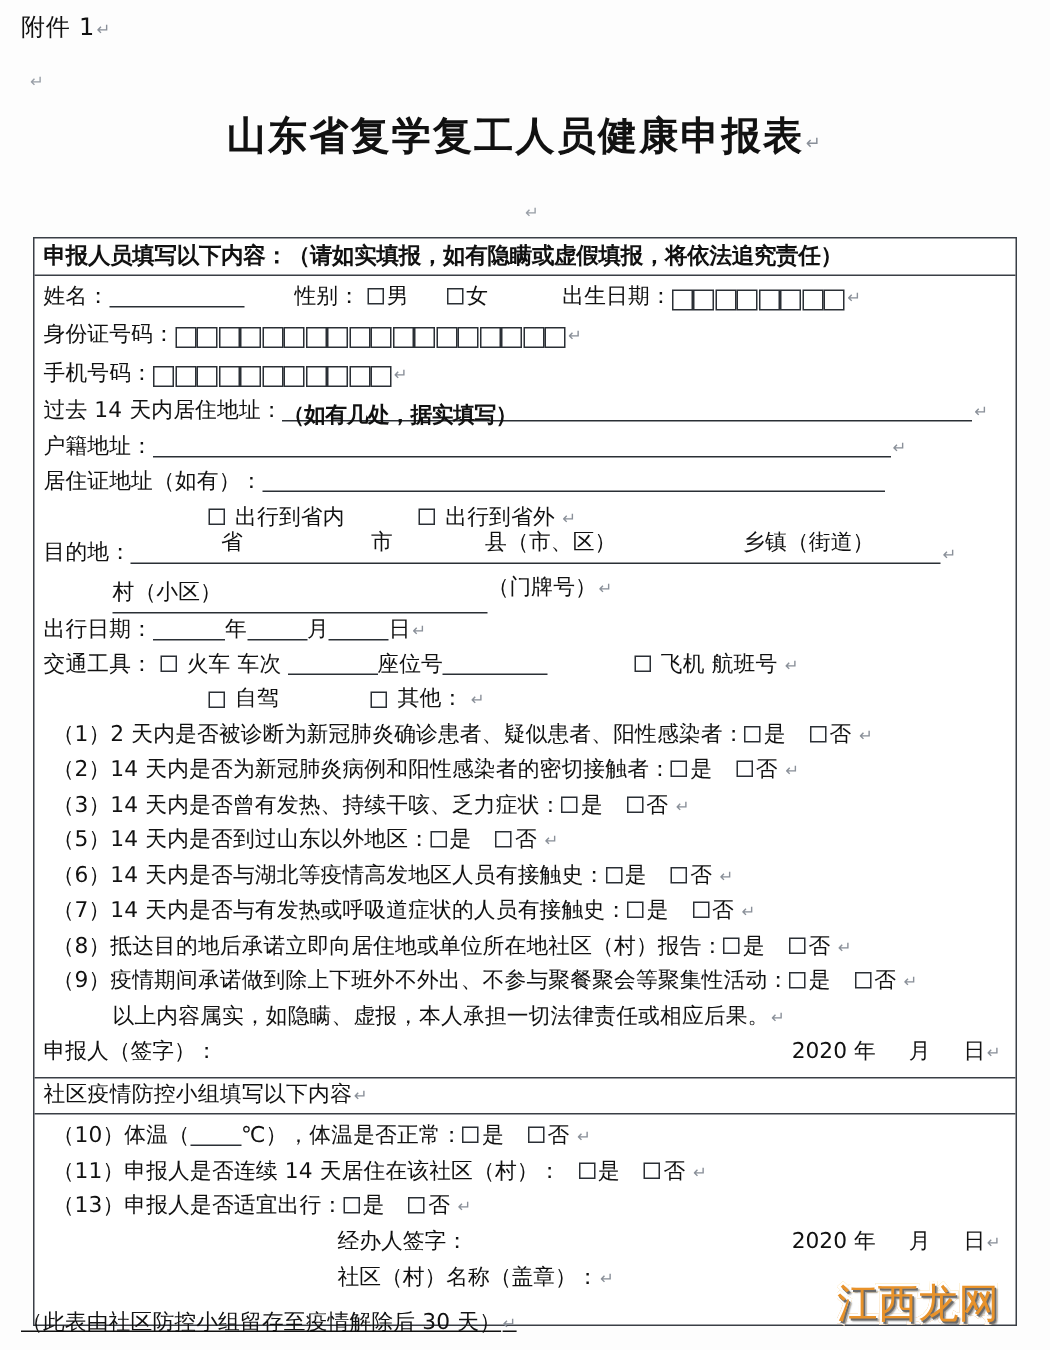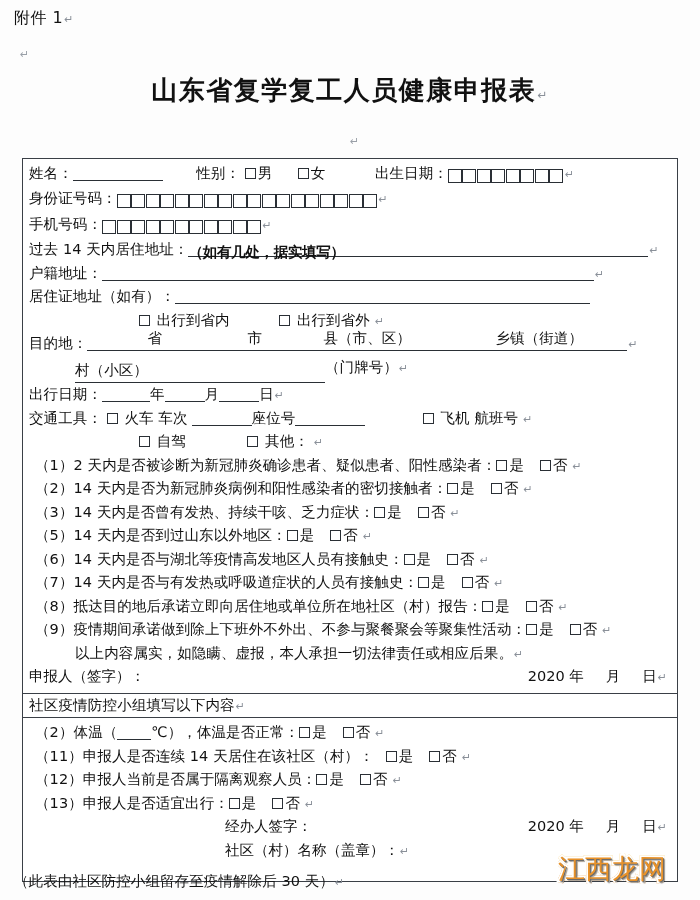--- a/index.html
+++ b/index.html
@@ -186,20 +186,21 @@
   .community-sign { padding-left: 196px; }
 
   
   .footer-note {
     position: absolute;
     left: 14px;
     top: 872px;
     font-size: 14.5px;
     white-space: nowrap;
     letter-spacing: 0.1px;
+    text-decoration: underline;
   }
 
   
   .watermark {
     position: absolute;
     left: 558px;
     top: 851px;
     font-size: 27px;
     font-weight: normal;
     letter-spacing: 0px;
@@ -228,20 +229,23 @@
   </div>
   <div class="pilcrow-stray">↵</div>
 
   <div class="doc-title">
     <span>山东省复学复工人员健康申报表</span><span class="pilcrow">↵</span>
   </div>
   <div class="pilcrow-under-title">↵</div>
 
   <div class="form-table">
 
+    <div class="band">
+      <span>申报人员填写以下内容：（请如实填报，如有隐瞒或虚假填报，将依法追究责任）</span>
+    </div>
 
     <div class="section-body declarant">
 
       <div class="row">
         <span>姓名：</span><span class="ul ul-w90"></span>
         <span class="opt-gap"></span><span class="opt-gap"></span>
         <span>性别：</span>
         <span class="opt"><span class="cb"></span><span>男</span></span>
         <span class="opt-gap"></span>
         <span class="opt"><span class="cb"></span><span>女</span></span>
@@ -342,30 +346,27 @@
       </div>
     </div>
 
     <div class="band sub">
       <span>社区疫情防控小组填写以下内容</span><span class="pilcrow">↵</span>
     </div>
 
     <div class="section-body">
 
       <div class="row indent-q q">
-        <span>（2）体温（</span><span class="ul ul-w34"></span><span>℃</span><span>），体温是否正常：</span><span class="opt"><span class="cb"></span><span>是</span></span><span class="opt-gap"></span><span class="opt"><span class="cb"></span><span>否</span></span><span class="pilcrow">↵</span>
+        <span>（10）体温（</span><span class="ul ul-w34"></span><span>℃</span><span>），体温是否正常：</span><span class="opt"><span class="cb"></span><span>是</span></span><span class="opt-gap"></span><span class="opt"><span class="cb"></span><span>否</span></span><span class="pilcrow">↵</span>
       </div>
 
       <div class="row indent-q q">
         <span>（11）</span><span>申报人是否连续 14 天居住在该社区（村）：</span><span class="opt-gap"></span><span class="opt"><span class="cb"></span><span>是</span></span><span class="opt-gap"></span><span class="opt"><span class="cb"></span><span>否</span></span><span class="pilcrow">↵</span>
       </div>
 
-      <div class="row indent-q q">
-        <span>（12）</span><span>申报人当前是否属于隔离观察人员：</span><span class="opt"><span class="cb"></span><span>是</span></span><span class="opt-gap"></span><span class="opt"><span class="cb"></span><span>否</span></span><span class="pilcrow">↵</span>
-      </div>
 
       <div class="row indent-q q">
         <span>（13）</span><span>申报人是否适宜出行：</span><span class="opt"><span class="cb"></span><span>是</span></span><span class="opt-gap"></span><span class="opt"><span class="cb"></span><span>否</span></span><span class="pilcrow">↵</span>
       </div>
 
       <div class="sign-row community-sign">
         <span>经办人签字：</span>
         <span class="sign-date">
           <span>2020 年</span><span class="sp"></span><span>月</span><span class="sp"></span><span>日</span><span class="pilcrow">↵</span>
         </span>

